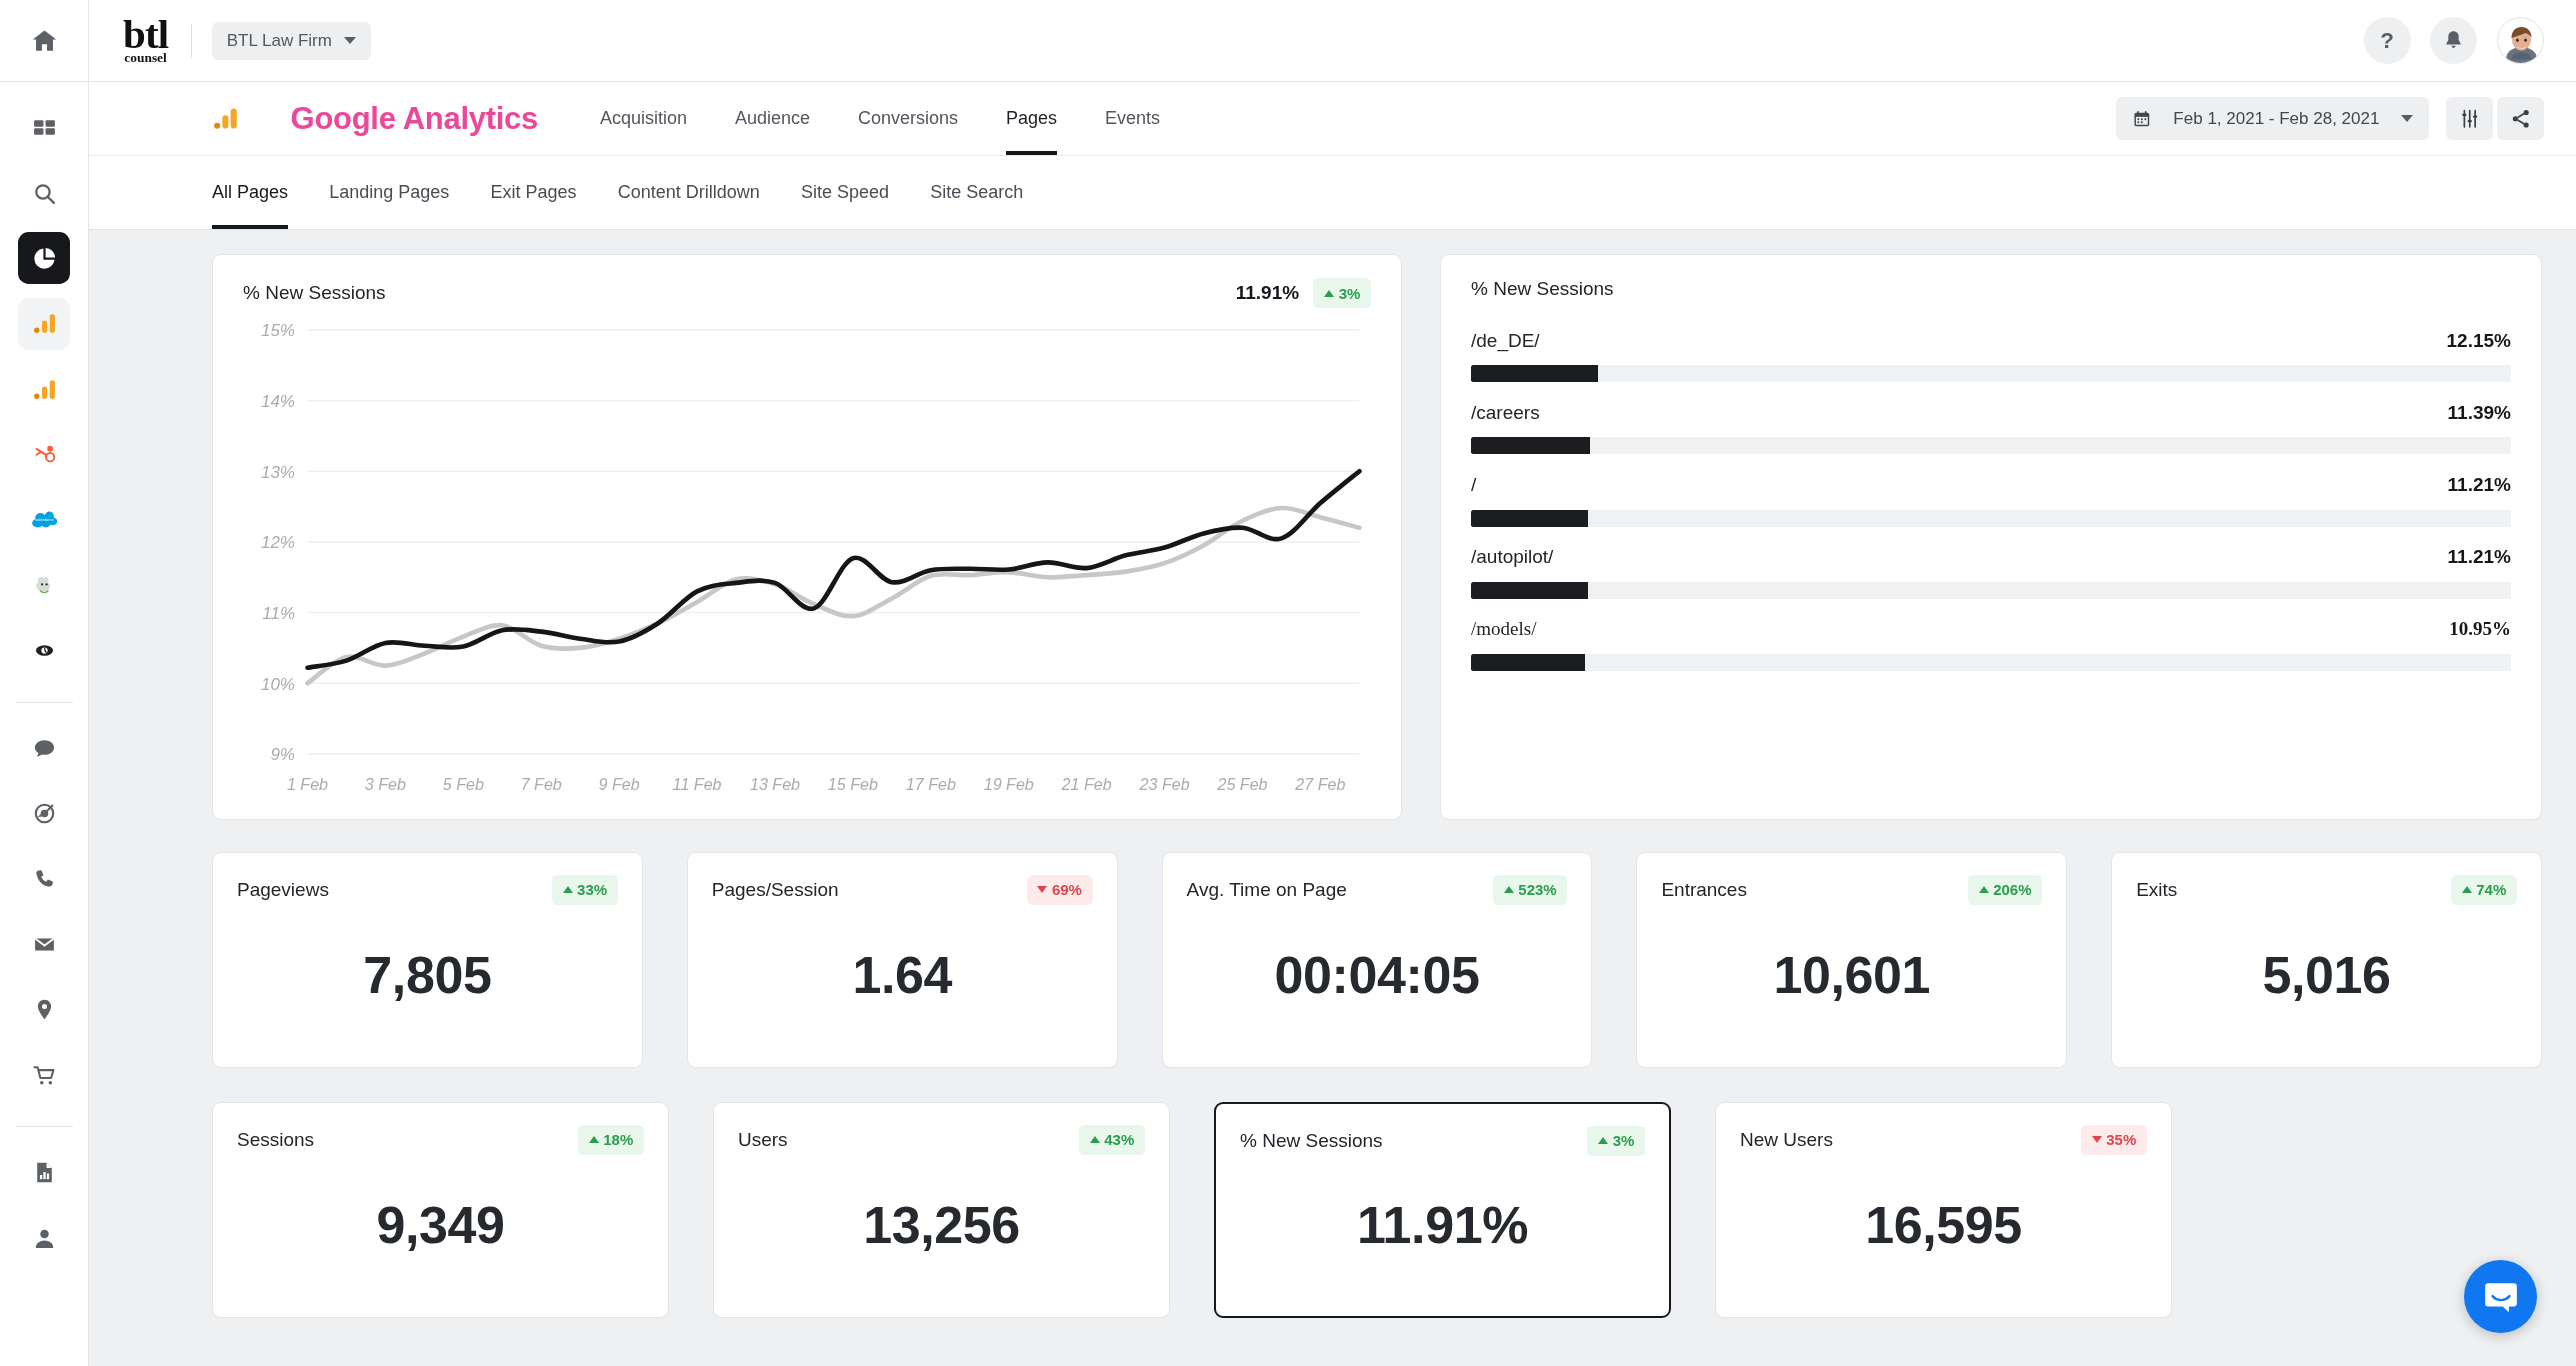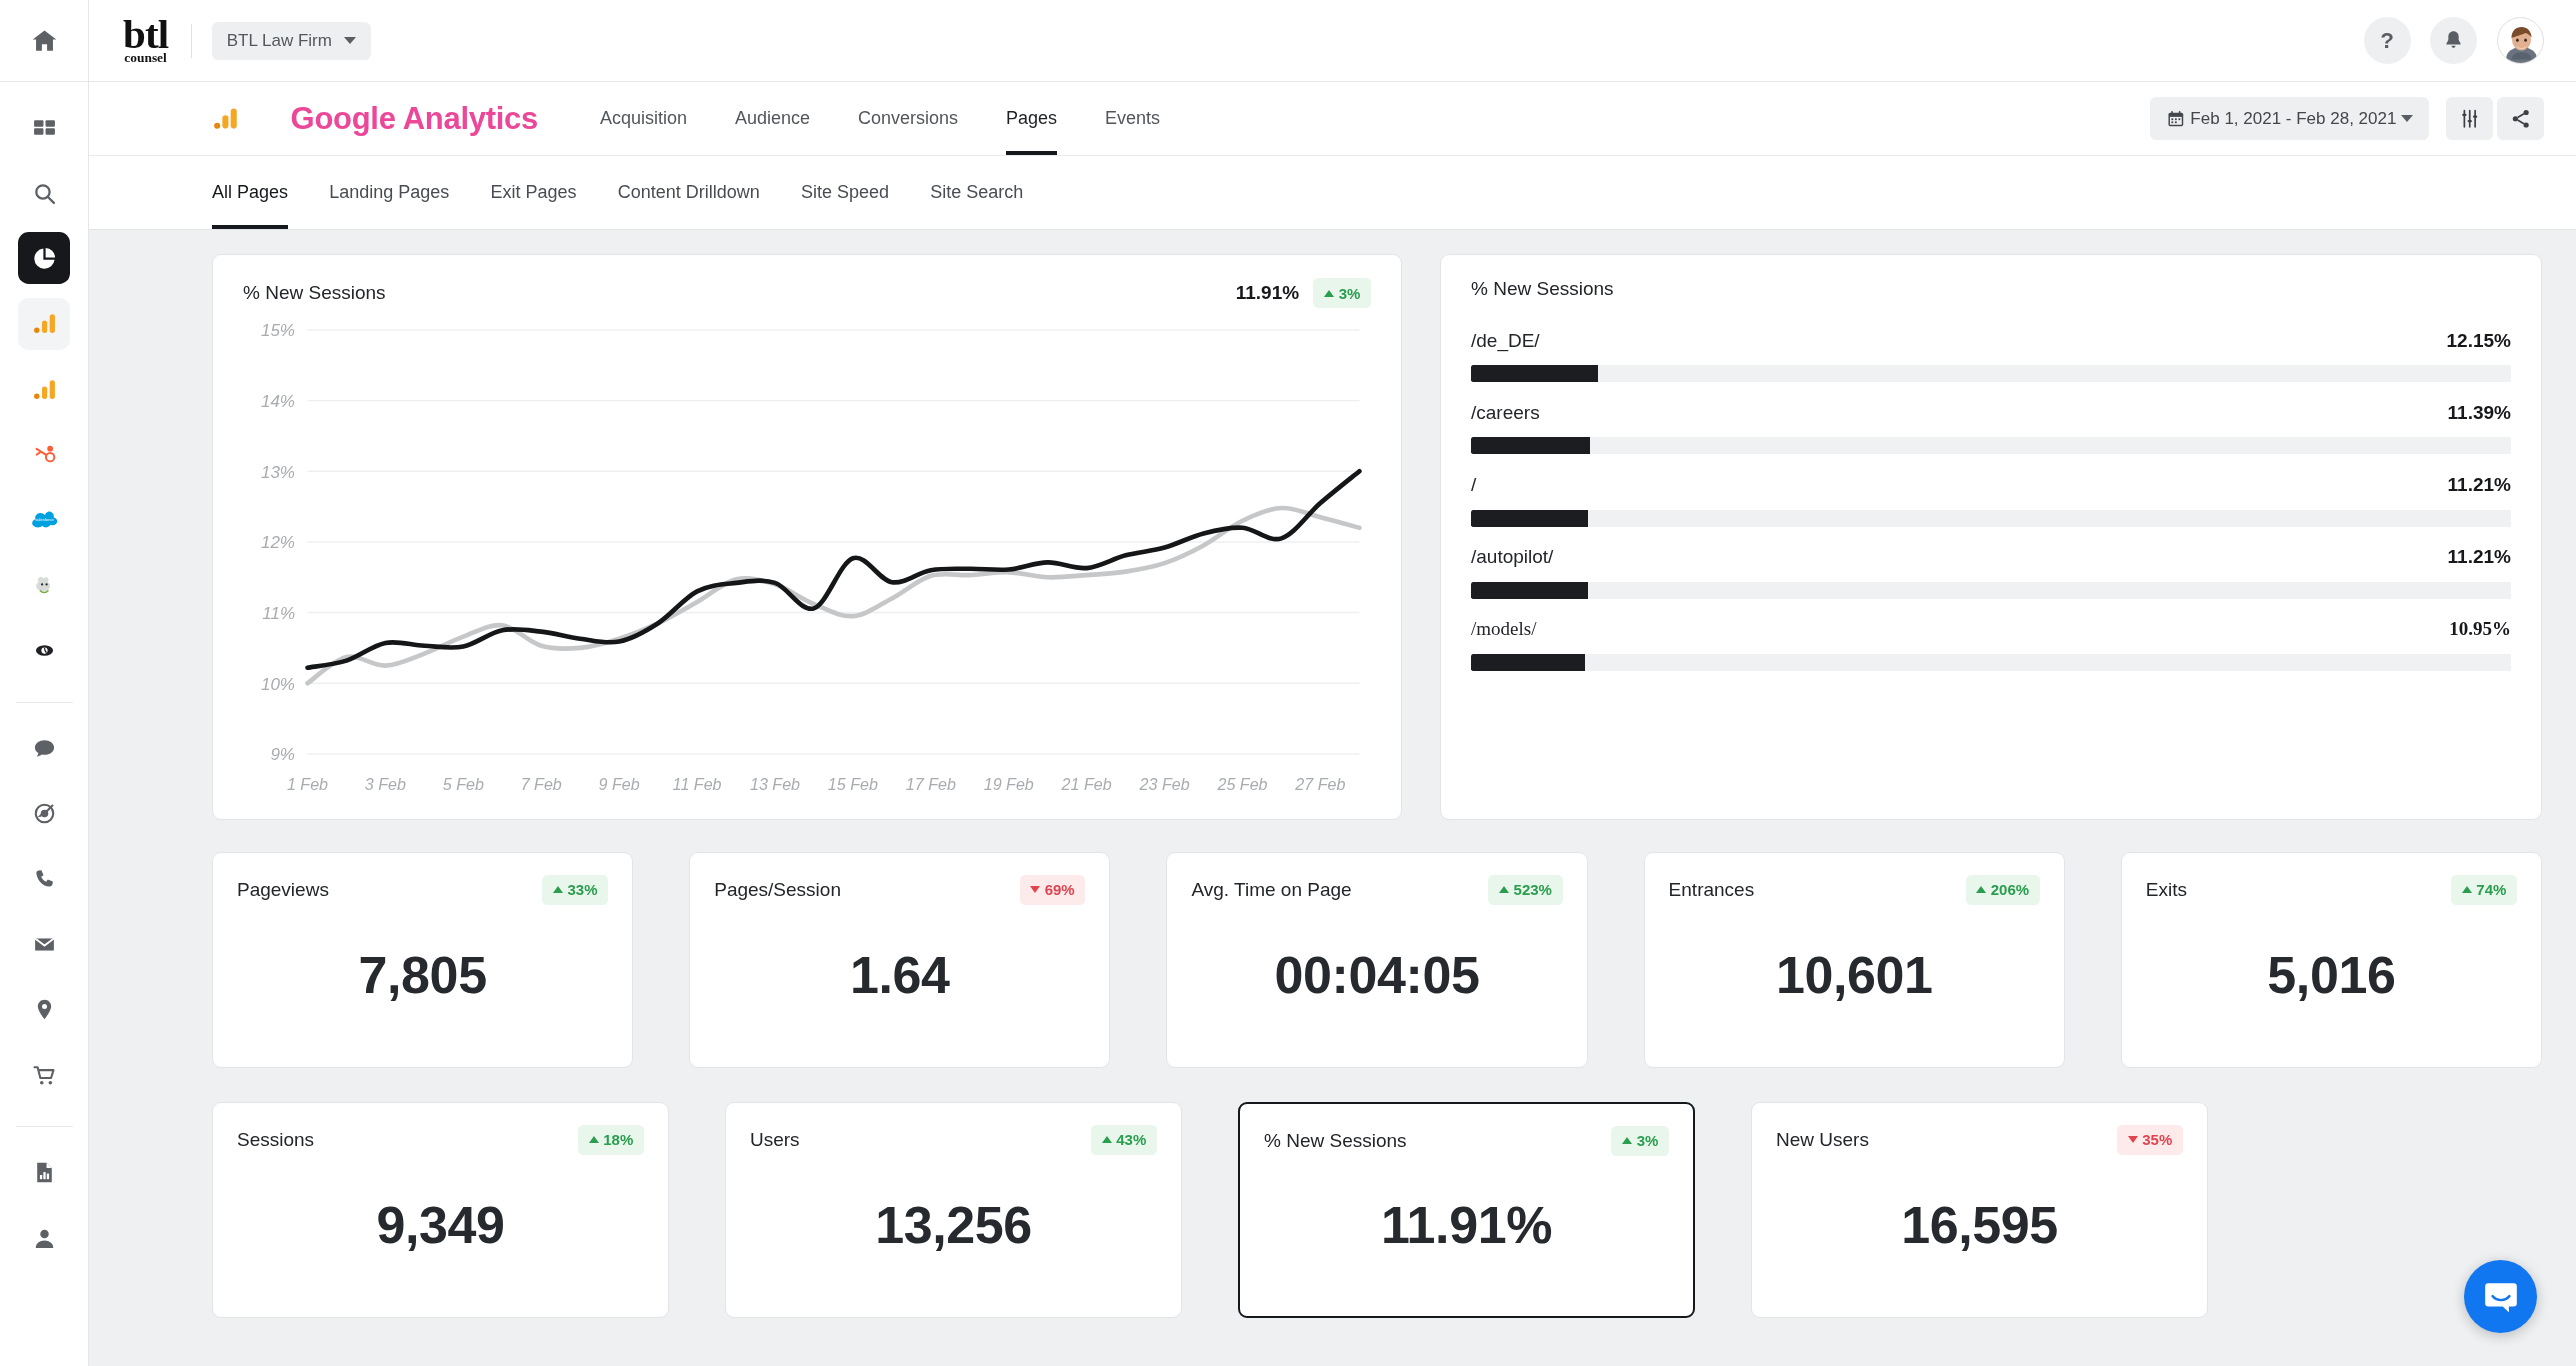--- a/index.html
+++ b/index.html
@@ -75,21 +75,21 @@
     font-size: 18px; color: #52565c; padding: 0 24px; height: 100%;
     display: flex; align-items: center; position: relative; cursor: pointer;
   }
   .nav-tab.active { color: #1d2025; }
   .nav-tab.active::after {
     content: ""; position: absolute; left: 24px; right: 24px; bottom: 0; height: 3.6px; background: #15181c;
   }
   .ga-right { margin-left: auto; display: flex; align-items: center; gap: 17px; }
   .daterange {
     background: #eeeff1; border-radius: 6.3px; height: 43px; display: flex; align-items: center;
-    gap: 5px; padding: 0 16px; font-size: 17px; color: #43464b;
+    gap: 22px; padding: 0 16px; font-size: 17px; color: #43464b;
   }
   .iconbtn-group { display: flex; gap: 3.6px; }
   .iconbtn {
     width: 47px; height: 43px; background: #eeeff1; border-radius: 6.3px;
     display: flex; align-items: center; justify-content: center; cursor: pointer; border: none;
   }
 
   
   .subtabs {
     height: 74px; flex: 0 0 74px; background: #fff; display: flex; align-items: stretch;
@@ -135,21 +135,21 @@
   .list-rows { margin-top: 30px; }
   .list-row { margin-bottom: 19.7px; }
   .list-row:last-child { margin-bottom: 16px; font-family: Liberation Serif, serif; }
   .list-row .line { display: flex; align-items: baseline; }
   .list-row .name { font-size: 19px; color: #22252a; }
   .list-row .pct { margin-left: auto; font-size: 19px; font-weight: bold; color: #16181c; }
   .track { margin-top: 13.4px; height: 17px; background: #f0f1f2; border-radius: 1.8px; overflow: hidden; }
   .fill { height: 100%; background: #1b1d21; border-radius: 1.8px 0 0 1.8px; }
 
   
-  .metrics { display: flex; gap: 56px; margin-top: 32px; }
+  .metrics { display: flex; gap: 44px; margin-top: 32px; }
   .metrics-2 { margin-top: 34px; }
   .metric {
     background: #fff; border: 0.9px solid #e2e4e7; border-radius: 9px;
     width: 457px; height: 216px; padding: 21.5px 24px 0 24px;
     display: flex; flex-direction: column;
   }
   .metric.selected { border: 2.7px solid #15181c; }
   .metric-head { display: flex; align-items: center; }
   .metric-head .mlabel { font-size: 19px; color: #22252a; }
   .metric-head .mbadge { margin-left: auto; }

